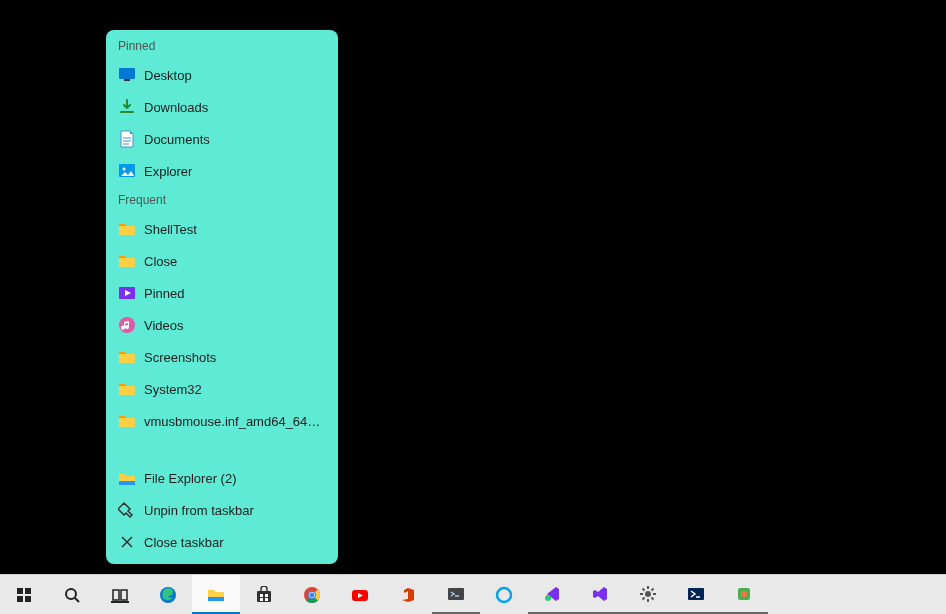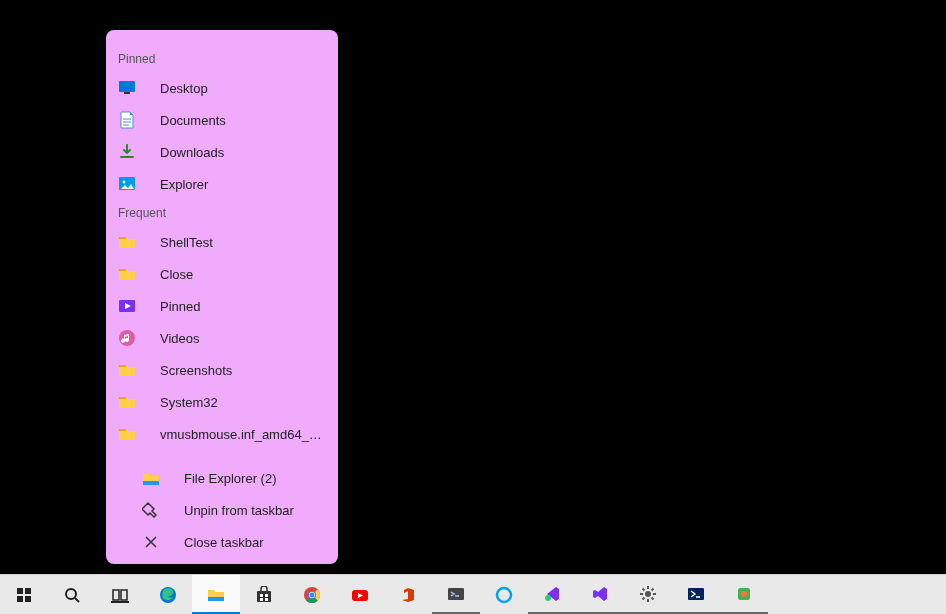--- a/index.html
+++ b/index.html
@@ -5,46 +5,46 @@
   * { margin: 0; padding: 0; box-sizing: border-box; font-family: "Segoe UI", Arial, sans-serif; }
   body { width: 946px; height: 614px; background: #000; overflow: hidden; position: relative; }
 
   
   .jumplist {
     position: absolute;
     left: 106px;
     top: 30px;
     width: 232px;
     height: 534px;
-    background: #f0abfc;
+    background: #5eead4;
     border-radius: 8px;
-    padding-top: 16px;
+    padding-top: 3px;
     color: #222;
     font-size: 13px;
   }
   .section-header {
     padding: 6px 12px 6px 12px;
     color: #555;
     font-size: 12px;
   }
   .jump-item {
     display: flex;
     align-items: center;
     height: 32px;
     padding: 0 12px;
-    gap: 24px;
+    gap: 8px;
     cursor: default;
   }
   .jump-icon {
     width: 18px; height: 18px;
     display: flex; align-items: center; justify-content: center;
     flex: 0 0 18px;
   }
   .jump-label { white-space: nowrap; overflow: hidden; text-overflow: ellipsis; flex: 1; }
-  .bottom-block { position: absolute; bottom: 6px; left: 0; right: 0; margin-left: 24px; }
+  .bottom-block { position: absolute; bottom: 6px; left: 0; right: 0; }
 
   
   .taskbar {
     position: absolute;
     left: 0; right: 0; bottom: 0;
     height: 40px;
     background: #e9e9e9;
     display: flex;
     align-items: stretch;
     border-top: 1px solid #d0d0d0;
@@ -187,36 +187,36 @@
         <span class="jump-icon">
           <svg viewBox="0 0 18 18" width="18" height="18">
             <use href="#desktop-icon"></use>
           </svg>
         </span>
         <span class="jump-label">Desktop</span>
       </div>
       <div class="jump-item">
         <span class="jump-icon">
           <svg viewBox="0 0 18 18" width="18" height="18">
+            <use href="#download-icon"></use>
+          </svg>
+        </span>
+        <span class="jump-label">Downloads</span>
+      </div>
+      <div class="jump-item">
+        <span class="jump-icon">
+          <svg viewBox="0 0 18 18" width="18" height="18">
             <use href="#document-icon"></use>
           </svg>
         </span>
         <span class="jump-label">Documents</span>
       </div>
       <div class="jump-item">
         <span class="jump-icon">
           <svg viewBox="0 0 18 18" width="18" height="18">
-            <use href="#download-icon"></use>
-          </svg>
-        </span>
-        <span class="jump-label">Downloads</span>
-      </div>
-      <div class="jump-item">
-        <span class="jump-icon">
-          <svg viewBox="0 0 18 18" width="18" height="18">
             <use href="#pictures-icon"></use>
           </svg>
         </span>
         <span class="jump-label">Explorer</span>
       </div>
       <div class="section-header">Frequent</div>
       <div class="jump-item">
         <span class="jump-icon">
           <svg viewBox="0 0 18 18" width="18" height="18">
             <use href="#folder-icon"></use>

